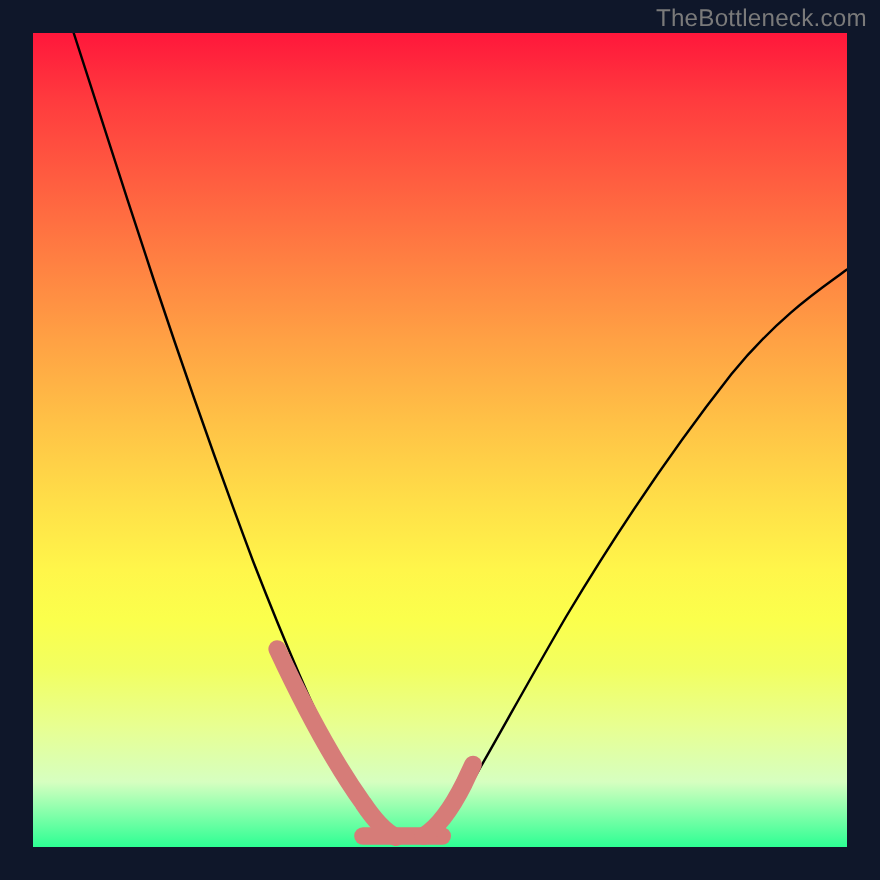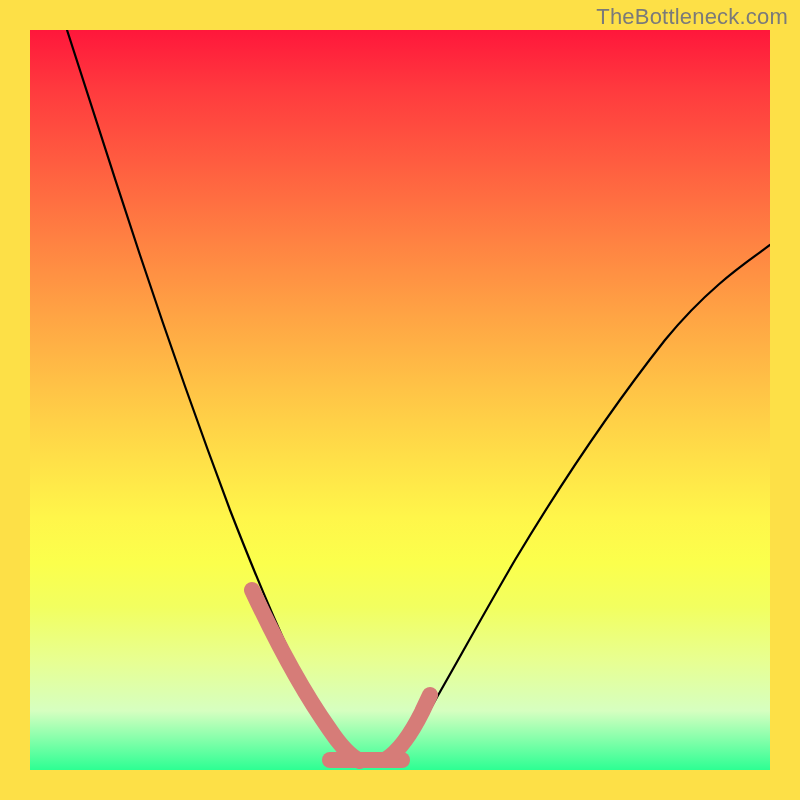--- a/index.html
+++ b/index.html
@@ -10,21 +10,21 @@
     background: #000;
     overflow: hidden;
     font-family: Arial, Helvetica, sans-serif;
   }
   .frame {
     position: absolute;
     top: 0;
     left: 0;
     width: 800px;
     height: 800px;
-    background: #fde047;
+    background: #0f172a;
   }
   .watermark {
     position: absolute;
     top: 4px;
     right: 12px;
     color: #7a7a7a;
     font-size: 22px;
     font-weight: 400;
     letter-spacing: 0.2px;
     z-index: 50;

